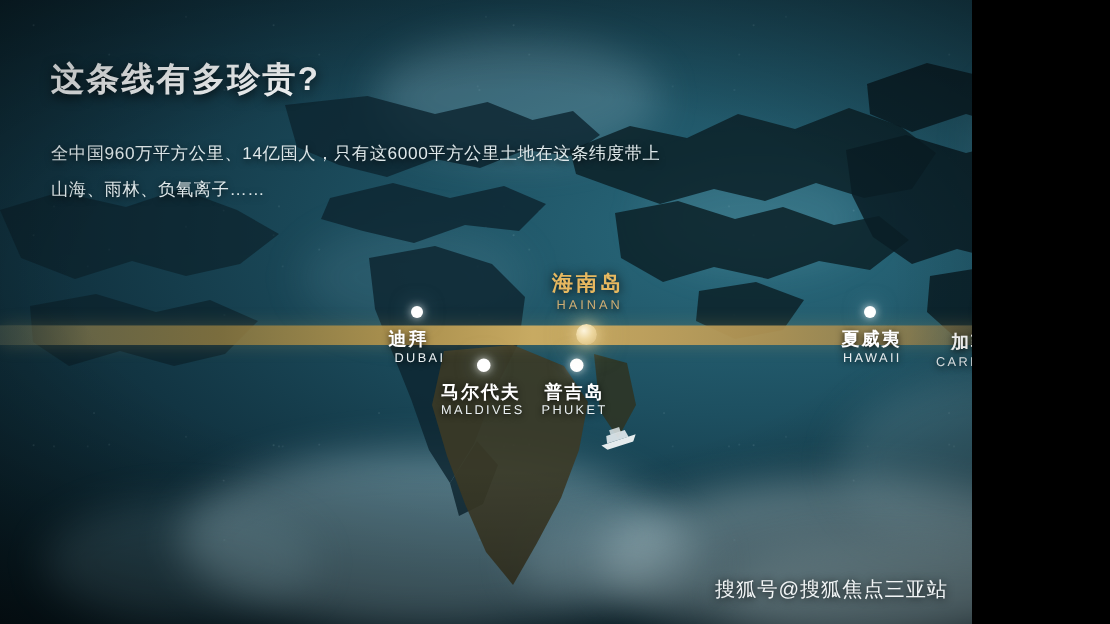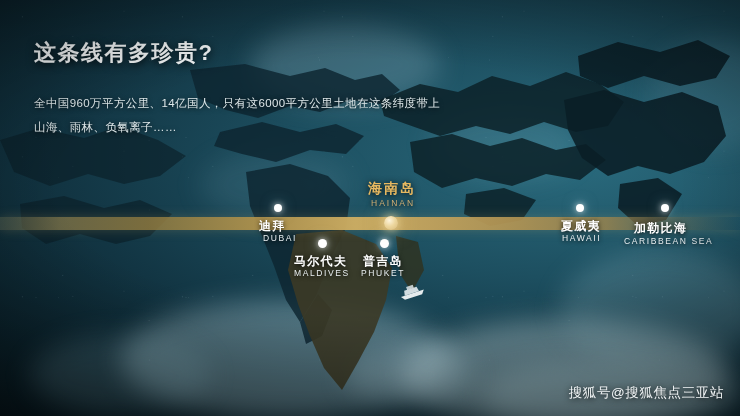--- a/index.html
+++ b/index.html
@@ -1,17 +1,17 @@
 <!DOCTYPE html>
 <html><head>
 <meta charset="utf-8">
 <style>
   html,body{margin:0;padding:0;background:#000;}
   .stage{
-    position:relative;width:740px;height:416px;overflow:hidden;
+    position:relative;width:648px;height:416px;overflow:hidden;
     font-family:"Liberation Sans","DejaVu Sans",sans-serif;
     background:#0b1c24;
   }
 
   
   .bg-base{position:absolute;inset:0;
     background:
       radial-gradient(120% 90% at 78% 38%, #2a6b7e 0%, #1d4f60 32%, #123543 58%, #0a2029 82%, #061319 100%),
       linear-gradient(90deg,#04121a 0%,#07202b 22%,#0e3545 55%,#165063 80%,#0d3442 100%);
   }

